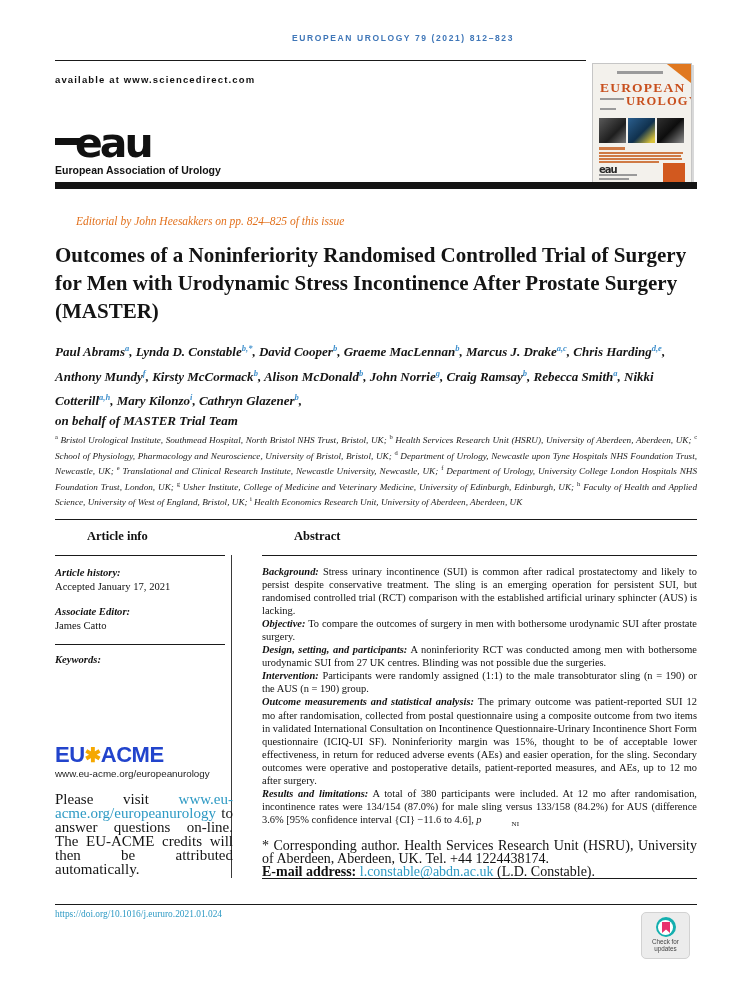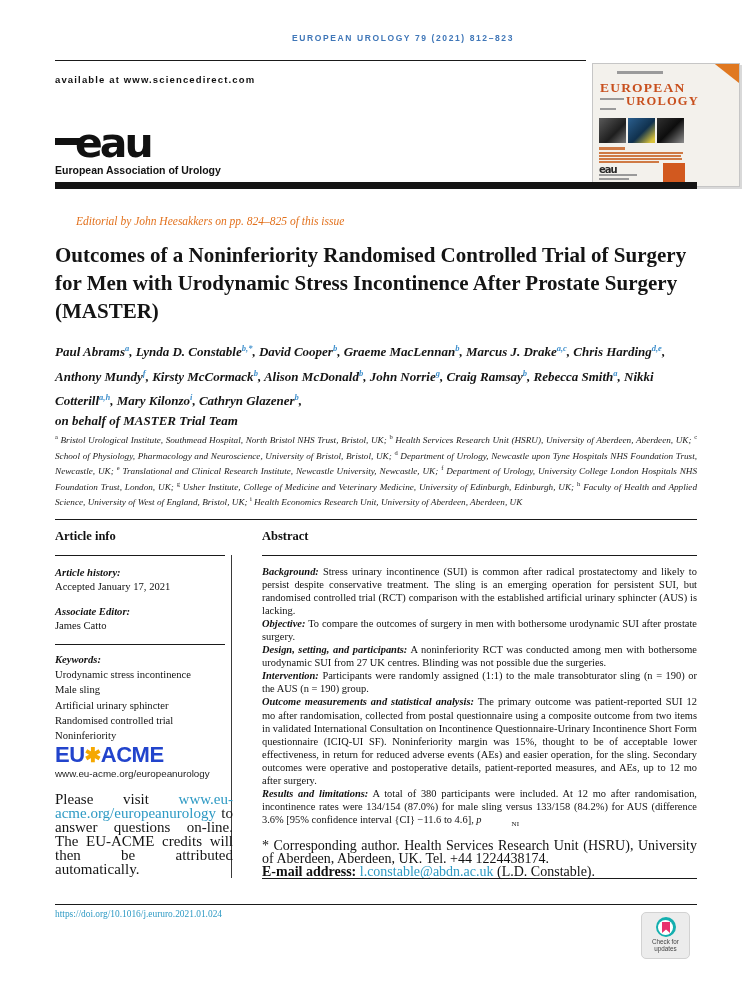--- a/index.html
+++ b/index.html
@@ -9,21 +9,21 @@
   
   .jline{position:absolute;top:33px;left:0;width:100%;text-align:center;
          font-family:"Liberation Sans",sans-serif;font-weight:bold;font-size:8.5px;
          letter-spacing:1.6px;color:#4077B8;padding-left:28px;}
   .rule-top{position:absolute;top:60px;left:55px;width:531px;height:1px;background:#1a1a1a;}
   .avail{position:absolute;top:72px;left:55px;font-family:"Liberation Sans",sans-serif;
          font-weight:bold;font-size:9.5px;letter-spacing:1.15px;line-height:16px;color:#111;}
 
   
   .cover{position:absolute;left:592px;top:63px;width:98px;height:122px;background:#f3f1ec;
-         border:1px solid #c6c6c6;box-shadow:2px 2px 0 #d9d9d9;overflow:hidden;padding-left:48px;}
+         border:1px solid #c6c6c6;box-shadow:2px 2px 0 #d9d9d9;overflow:hidden;}
   .cov-ribbon{position:absolute;top:-9px;right:-20px;width:62px;height:17px;background:#E07820;
               transform:rotate(38deg);}
   .bar{position:absolute;background:#9a9a9a;}
   .cov-t1{position:absolute;top:16px;left:7px;font-size:13.5px;font-weight:bold;
           letter-spacing:1.2px;color:#C8501E;font-family:"Liberation Serif",serif;}
   .cov-t2{position:absolute;top:30px;left:33px;font-size:12.5px;font-weight:bold;
           letter-spacing:1.2px;color:#C8501E;font-family:"Liberation Serif",serif;}
   .cov-thumb{position:absolute;top:54px;width:27px;height:25px;}
   .cov-th1{left:6px;background:linear-gradient(135deg,#5a5a5a,#1e1e1e 60%,#777);}
   .cov-th2{left:35px;background:linear-gradient(135deg,#2b5f8e,#10314e 55%,#d8c23a 90%);}
@@ -47,21 +47,21 @@
   .authors{position:absolute;left:55px;top:338px;width:644px;font-size:13px;line-height:20px;
            font-weight:bold;font-style:italic;}
   .authors sup.asup{color:#3E8FCC;font-size:8.5px;font-weight:bold;}
   .behalf{display:block;}
   .affils{position:absolute;left:55px;top:431px;width:642px;font-size:9.2px;line-height:12.5px;
           font-style:italic;text-align:justify;color:#1c1c1c;}
   .affils sup{font-size:6.5px;font-style:normal;}
 
   
   .rule-mid{position:absolute;left:55px;top:519px;width:642px;height:1.4px;background:#1a1a1a;}
-  .h-info,.h-abs{position:absolute;top:529px;font-size:12.5px;font-weight:bold;color:#111;}
+  .h-info,.h-abs{position:absolute;top:529px;font-size:12.5px;font-weight:bold;color:#111;margin-left:32px;}
   .h-info{left:55px;} .h-abs{left:262px;}
   .rule-info{position:absolute;left:55px;top:555px;width:170px;height:1.2px;background:#1a1a1a;}
   .rule-abs{position:absolute;left:262px;top:555px;width:435px;height:1.2px;background:#1a1a1a;}
   .vdiv{position:absolute;left:231px;top:555px;width:1px;height:323px;background:#3a3a3a;}
 
   
   .leftcol{position:absolute;left:55px;top:566px;width:176px;font-size:10.6px;color:#111;}
   .lab{font-weight:bold;font-style:italic;}
   .lc-block{margin-bottom:11px;}
   .lc-line{line-height:14px;}
@@ -163,27 +163,20 @@
     <div class="lc-block">
       <div class="lc-line lab">Article history:</div>
       <div class="lc-line">Accepted January 17, 2021</div>
     </div>
     <div class="lc-block">
       <div class="lc-line lab">Associate Editor:</div>
       <div class="lc-line">James Catto</div>
     </div>
     <div class="rule-kw"></div>
     <div class="lc-line lab">Keywords:</div>
-    <div id="kw-list">
-        <div class="kw-item">Urodynamic stress incontinence</div>
-        <div class="kw-item">Male sling</div>
-        <div class="kw-item">Artificial urinary sphincter</div>
-        <div class="kw-item">Randomised controlled trial</div>
-        <div class="kw-item">Noninferiority</div>
-      </div>
   </div>
 
   <div class="acme">
     <span class="blue">EU</span><span class="star">✱</span><span class="blue">ACME</span>
   </div>
   <div class="acme-url">www.eu-acme.org/europeanurology</div>
   <div class="acme-note">
     <span>Please visit </span><span class="tlink">www.eu-acme.org/europeanurology</span><span> to answer questions on-line. The EU-ACME credits will then be attributed automatically.</span>
   </div>
 

